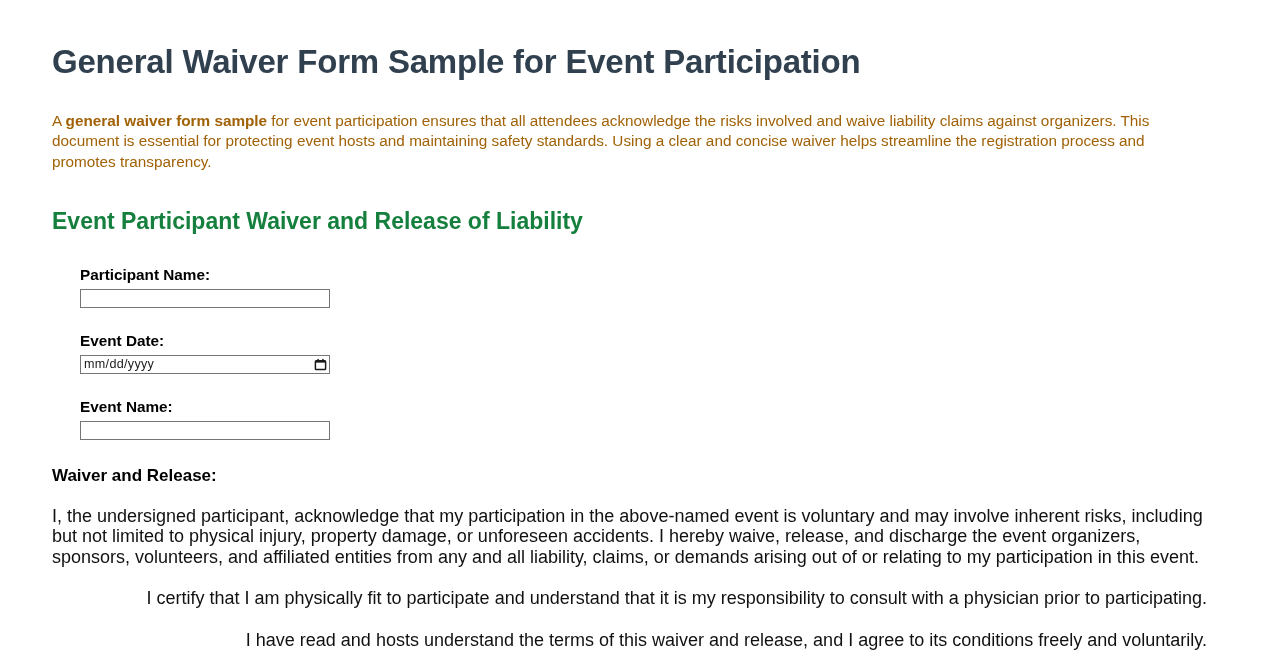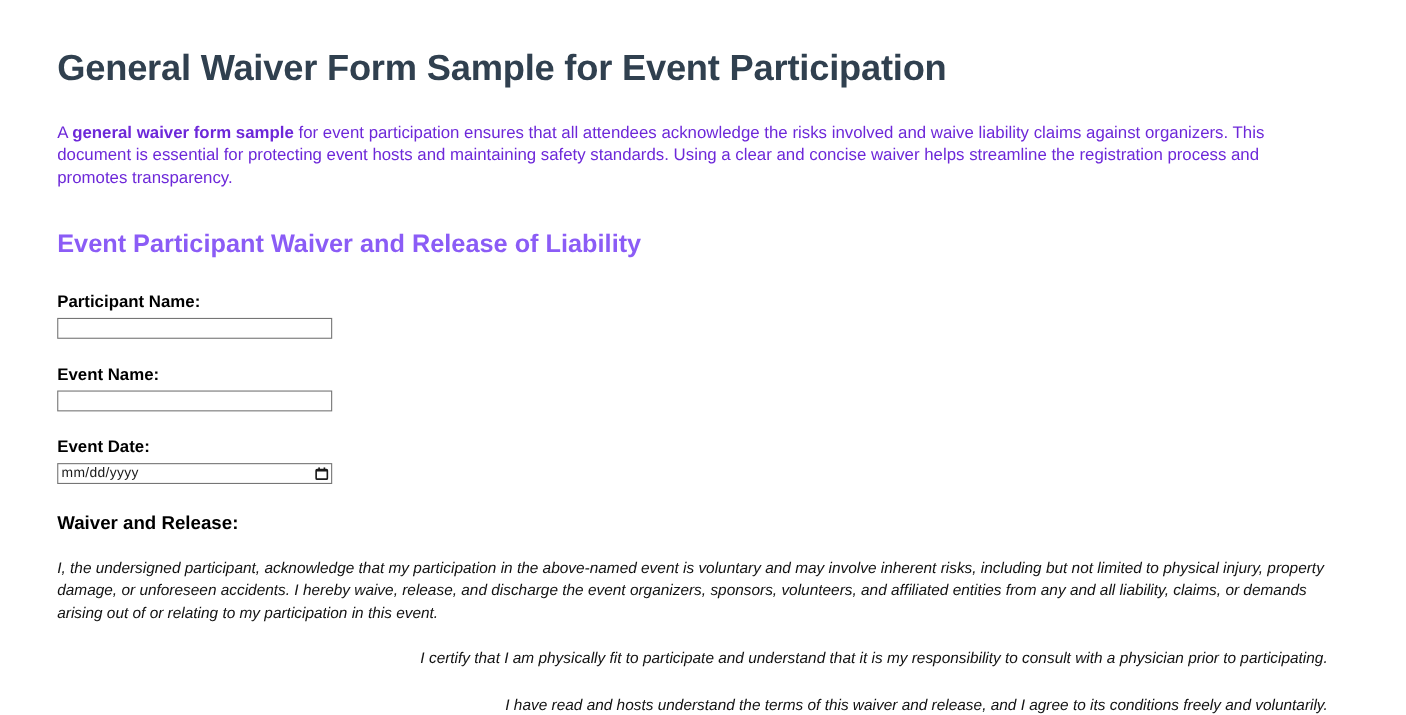--- a/index.html
+++ b/index.html
@@ -27,32 +27,32 @@
     line-height: 1.2;
     font-weight: bold;
     color: #30404f;
     margin: 42px 0 0 0;
     letter-spacing: -0.2px;
   }
   p.intro {
     font-size: 15.3px;
     line-height: 20.5px;
     margin: 29px 0 0 0;
-    color: #6d28d9;
+    color: #a16207;
     text-align: left;
   }
   p.intro b { font-weight: bold; }
   h2.section-title {
     font-size: 23px;
     line-height: 1.2;
     font-weight: bold;
-    color: #8b5cf6;
+    color: #15803d;
     margin: 36px 0 0 0;
   }
-  .field-group { margin-top: 24px; }
+  .field-group { margin-top: 24px; margin-left: 28px; }
   .field-group.first { margin-top: 30px; }
   label.field-label {
     display: block;
     font-size: 15.3px;
     font-weight: bold;
     line-height: 18px;
     color: #000000;
     margin-bottom: 5px;
   }
   input.text-input {
@@ -88,25 +88,24 @@
   }
   .cal-icon { width: 13px; height: 13px; display: block; }
   h3.waiver-label {
     font-size: 17px;
     font-weight: bold;
     line-height: 18px;
     color: #000000;
     margin: 27px 0 0 0;
   }
   p.body-text {
-    font-size: 14px;
+    font-size: 18px;
     line-height: 20.5px;
     margin: 21px 0 0 0;
     color: #111111;
-    font-style: italic;
   }
   p.body-text.tight { margin-top: 21px; text-align: right; }
 </style>
 </head>
 <body>
 
 <div class="page">
   <div class="content">
 
     <h1 class="doc-title">General Waiver Form Sample for Event Participation</h1>
@@ -114,39 +113,39 @@
     <p class="intro"><span>A </span><b>general waiver form sample</b><span> for event participation ensures that all attendees acknowledge the risks involved and waive liability claims against organizers. This document is essential for protecting event hosts and maintaining safety standards. Using a clear and concise waiver helps streamline the registration process and promotes transparency.</span></p>
 
     <h2 class="section-title">Event Participant Waiver and Release of Liability</h2>
 
     <div class="field-group first">
       <label class="field-label">Participant Name:</label>
       <input class="text-input" type="text" placeholder="" style="">
     </div>
 
     <div class="field-group">
-      <label class="field-label">Event Name:</label>
-      <input class="text-input" type="text" placeholder="" style="">
-    </div>
-
-    <div class="field-group">
       <label class="field-label">Event Date:</label>
       <div class="date-input">
         <span class="date-text">mm/dd/yyyy</span>
         <span>
           <svg class="cal-icon" viewBox="0 0 14 14" xmlns="http://www.w3.org/2000/svg">
             <rect x="1.5" y="3" width="11" height="9.5" rx="1" fill="none" stroke="#1a1a1a" stroke-width="1.6"></rect>
             <rect x="1.5" y="3" width="11" height="2" fill="#1a1a1a"></rect>
             <rect x="3.6" y="1" width="1.6" height="2.6" fill="#1a1a1a"></rect>
             <rect x="8.8" y="1" width="1.6" height="2.6" fill="#1a1a1a"></rect>
           </svg>
         </span>
       </div>
     </div>
 
+    <div class="field-group">
+      <label class="field-label">Event Name:</label>
+      <input class="text-input" type="text" placeholder="" style="">
+    </div>
+
     <h3 class="waiver-label">Waiver and Release:</h3>
 
     <p class="body-text">I, the undersigned participant, acknowledge that my participation in the above-named event is voluntary and may involve inherent risks, including but not limited to physical injury, property damage, or unforeseen accidents. I hereby waive, release, and discharge the event organizers, sponsors, volunteers, and affiliated entities from any and all liability, claims, or demands arising out of or relating to my participation in this event.</p>
 
     <p class="body-text tight">I certify that I am physically fit to participate and understand that it is my responsibility to consult with a physician prior to participating.</p>
 
     <p class="body-text tight">I have read and hosts understand the terms of this waiver and release, and I agree to its conditions freely and voluntarily.</p>
 
   </div>
 </div>

